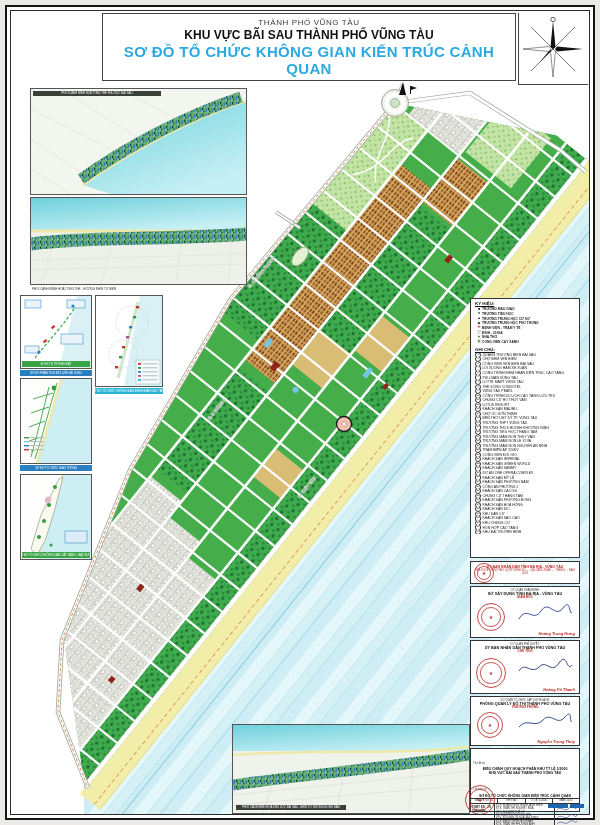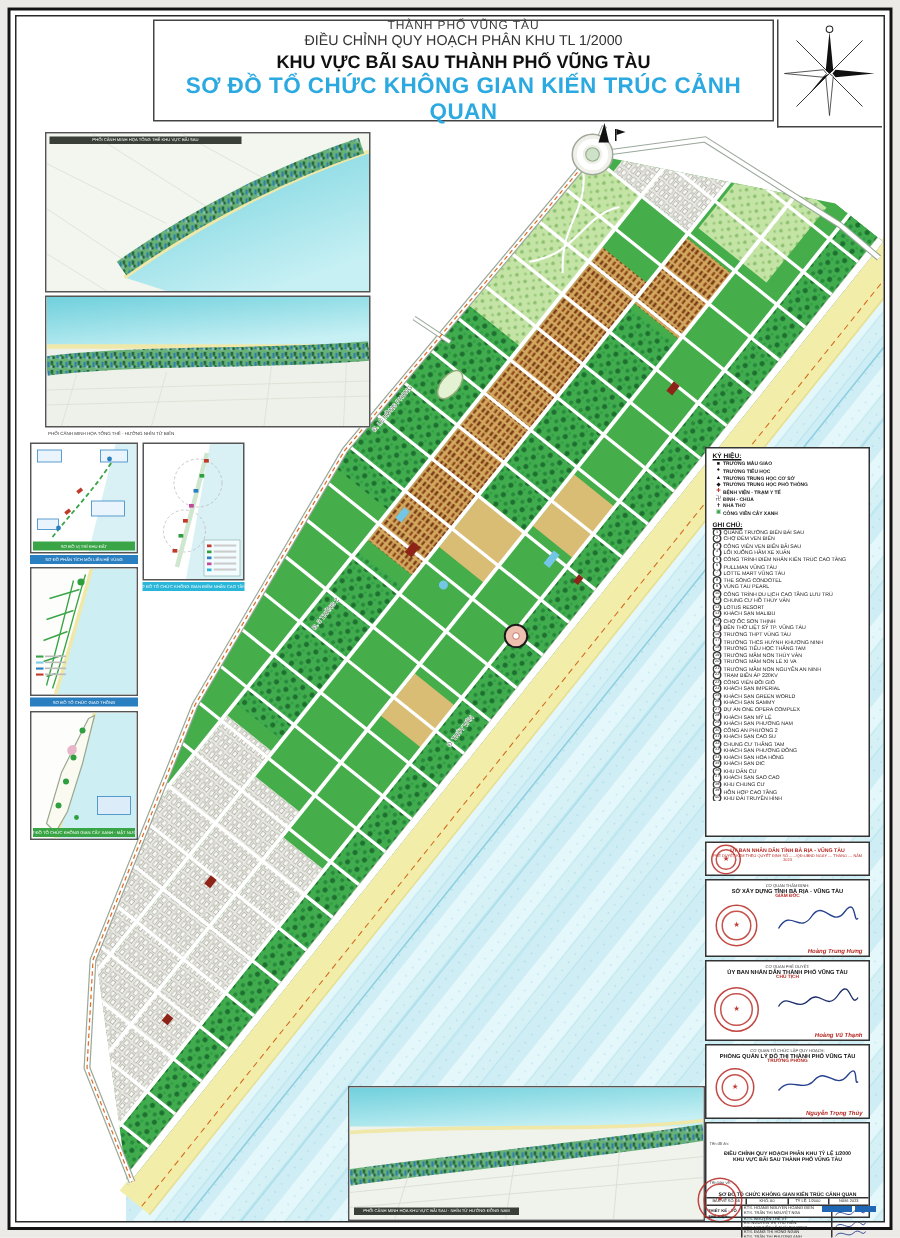--- a/index.html
+++ b/index.html
@@ -234,21 +234,20 @@
   <g font-size="4" fill="#546054" style="paint-order:stroke" stroke="#ffffff" stroke-width="0.7">
     <text transform="translate(300,498) rotate(-51.3)">Đ. THÙY VÂN</text>
     <text transform="translate(250,288) rotate(-50)">Đ. LÊ HỒNG PHONG</text>
     <text transform="translate(210,420) rotate(-51.3)">Đ. 3 THÁNG 2</text>
   </g>
 </svg>
 </div>
 
 <div class="abs titlebox">
   <div class="t1">THÀNH PHỐ VŨNG TÀU</div>
-  <div class="t2">ĐIỀU CHỈNH QUY HOẠCH PHÂN KHU TL 1/2000</div>
   <div class="t3">KHU VỰC BÃI SAU THÀNH PHỐ VŨNG TÀU</div>
   <div class="t4">SƠ ĐỒ TỔ CHỨC KHÔNG GIAN KIẾN TRÚC CẢNH QUAN</div>
 </div>
 <div class="abs compassbox">
   <svg width="68" height="70" viewBox="0 0 68 70">
     <g stroke="#222" stroke-width="0.6" fill="none">
       <line x1="12" y1="58" x2="56" y2="14"></line>
         <line x1="12" y1="14" x2="56" y2="58"></line>
     </g>
     <polygon points="34,8 36.5,34 34,36 31.5,34" fill="#111"></polygon>

